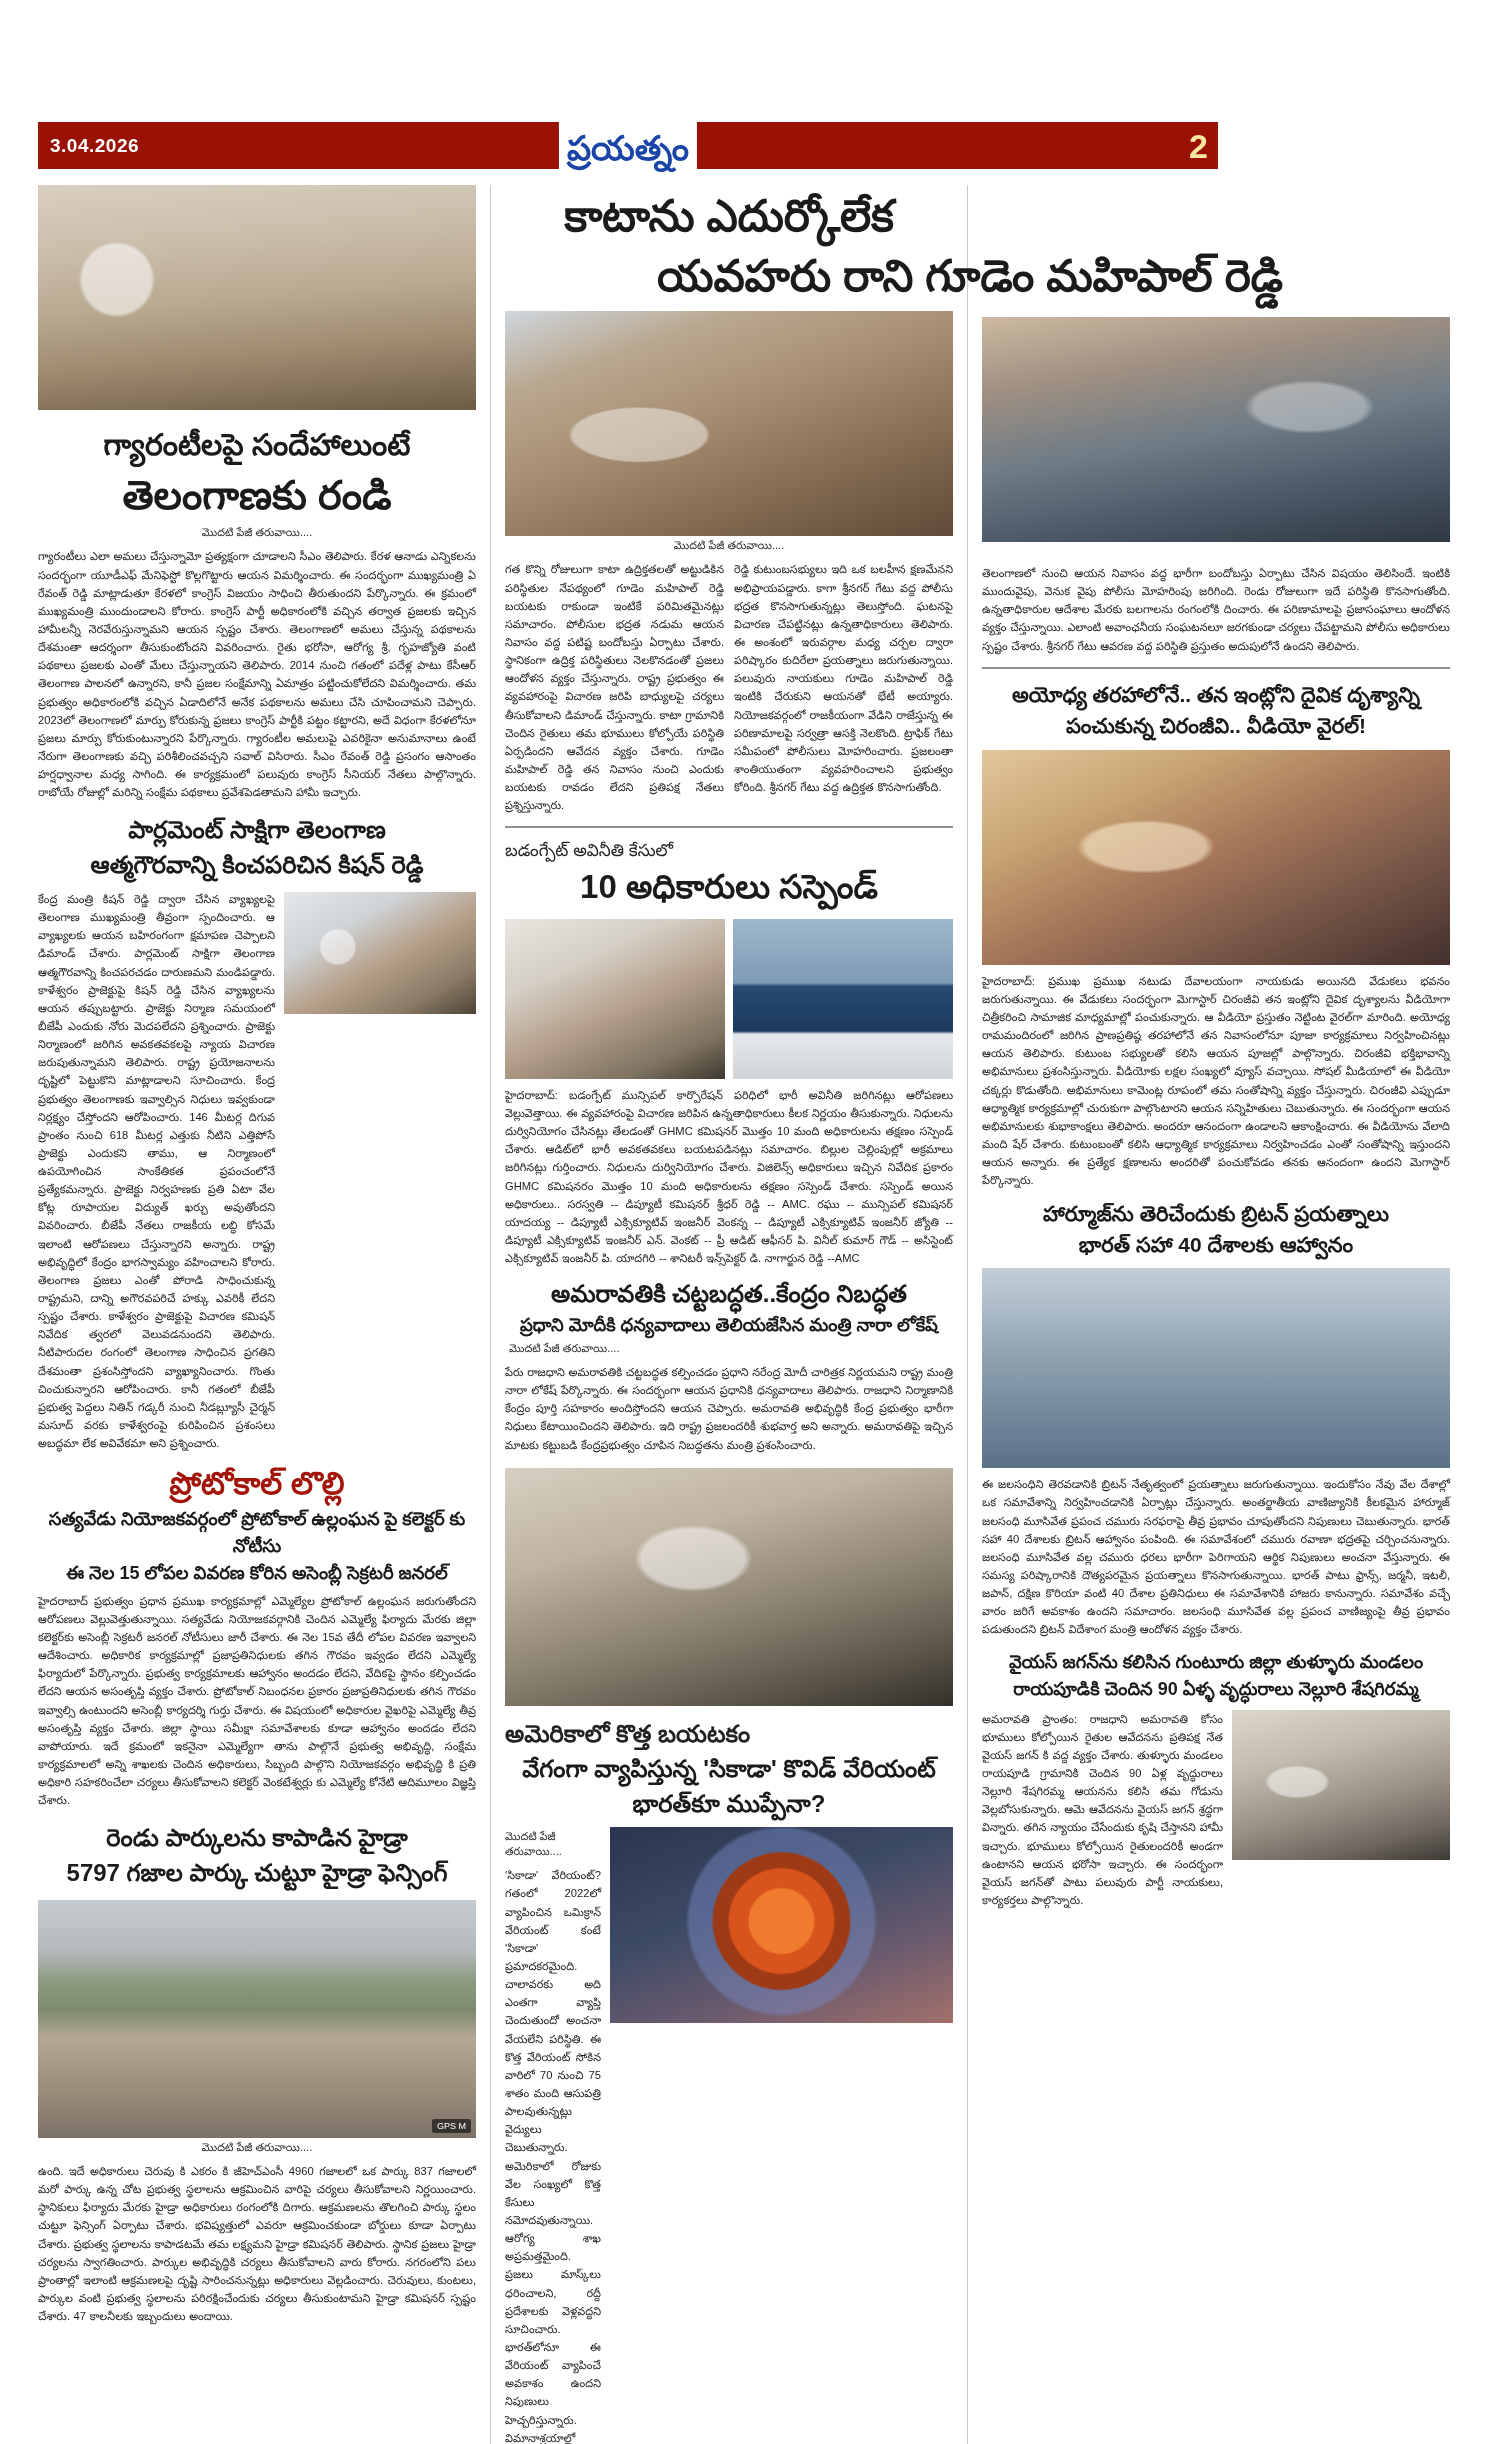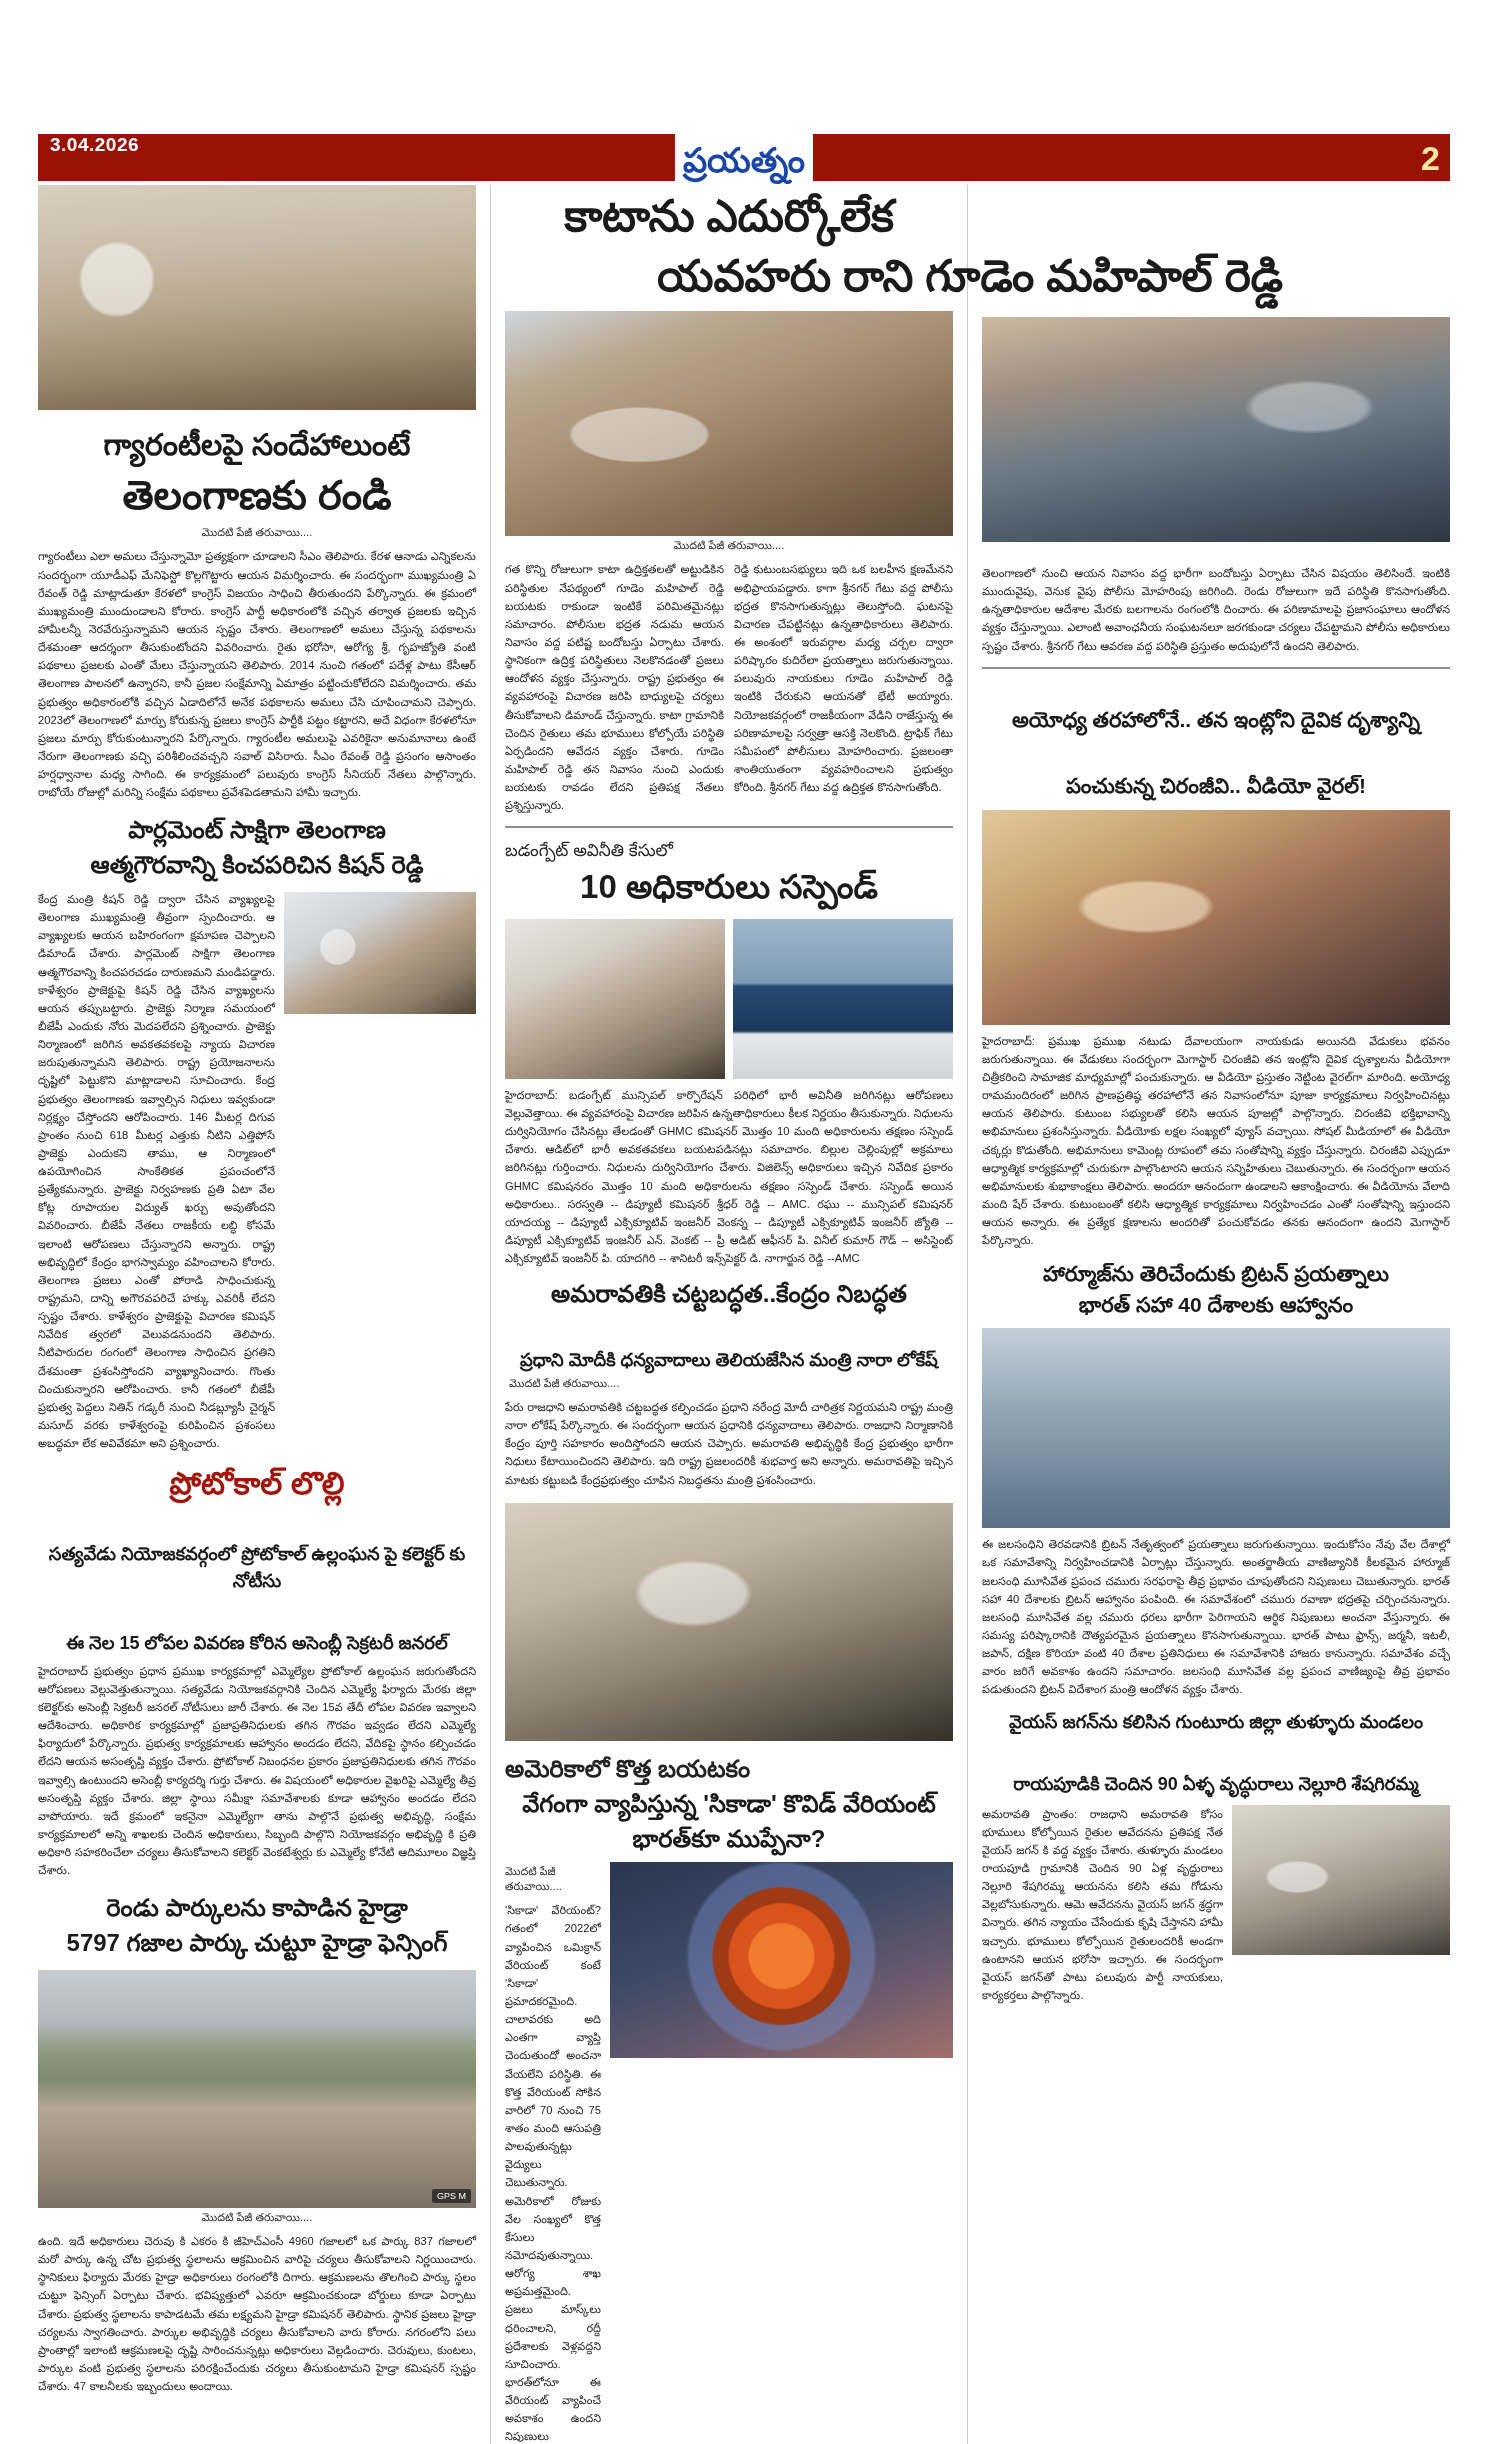--- a/index.html
+++ b/index.html
@@ -11,23 +11,23 @@
   .page {
     position: relative;
     width: 1488px; height: 2444px;
     background: #fff;
     padding: 0;
   }
 
   
   .masthead {
     position: absolute; left: 38px; top: 122px;
-    width: 1412px; height: 47px;
+    width: 1180px; height: 47px;
     background: #9a1106;
-    display: flex;  margin-top: 12px;
+    display: flex; align-items: center;
   }
   .masthead .date {
     color: #ffffff; font-size: 19px; font-weight: bold;
     letter-spacing: .5px; margin-left: 12px;
     font-family: "Liberation Sans", sans-serif;
   }
   .masthead .logo-box {
     position: absolute; left: 50%; top: -4px;
     transform: translateX(-50%);
     background: #ffffff; padding: 4px 8px 7px 8px;
@@ -62,21 +62,21 @@
   .hl-big {
     text-align: center; font-weight: bold; color: #1b1b1b;
     font-size: 30px; line-height: 1.42;
   }
   .hl-med {
     text-align: center; font-weight: bold; color: #1b1b1b;
     font-size: 24px; line-height: 1.45;
   }
   .hl-sm {
     text-align: center; font-weight: bold; color: #1b1b1b;
-    font-size: 18px; line-height: 1.5; margin-top: 35px;
+    font-size: 18px; line-height: 1.5;
   }
   .hl-kicker {
     text-align: left; font-weight: normal; color: #232323;
     font-size: 17px; line-height: 1.5;
   }
   .hl-red {
     text-align: center; font-weight: bold; color: #a31409;
     font-size: 31px; line-height: 1.4;
   }
   .body-text {

